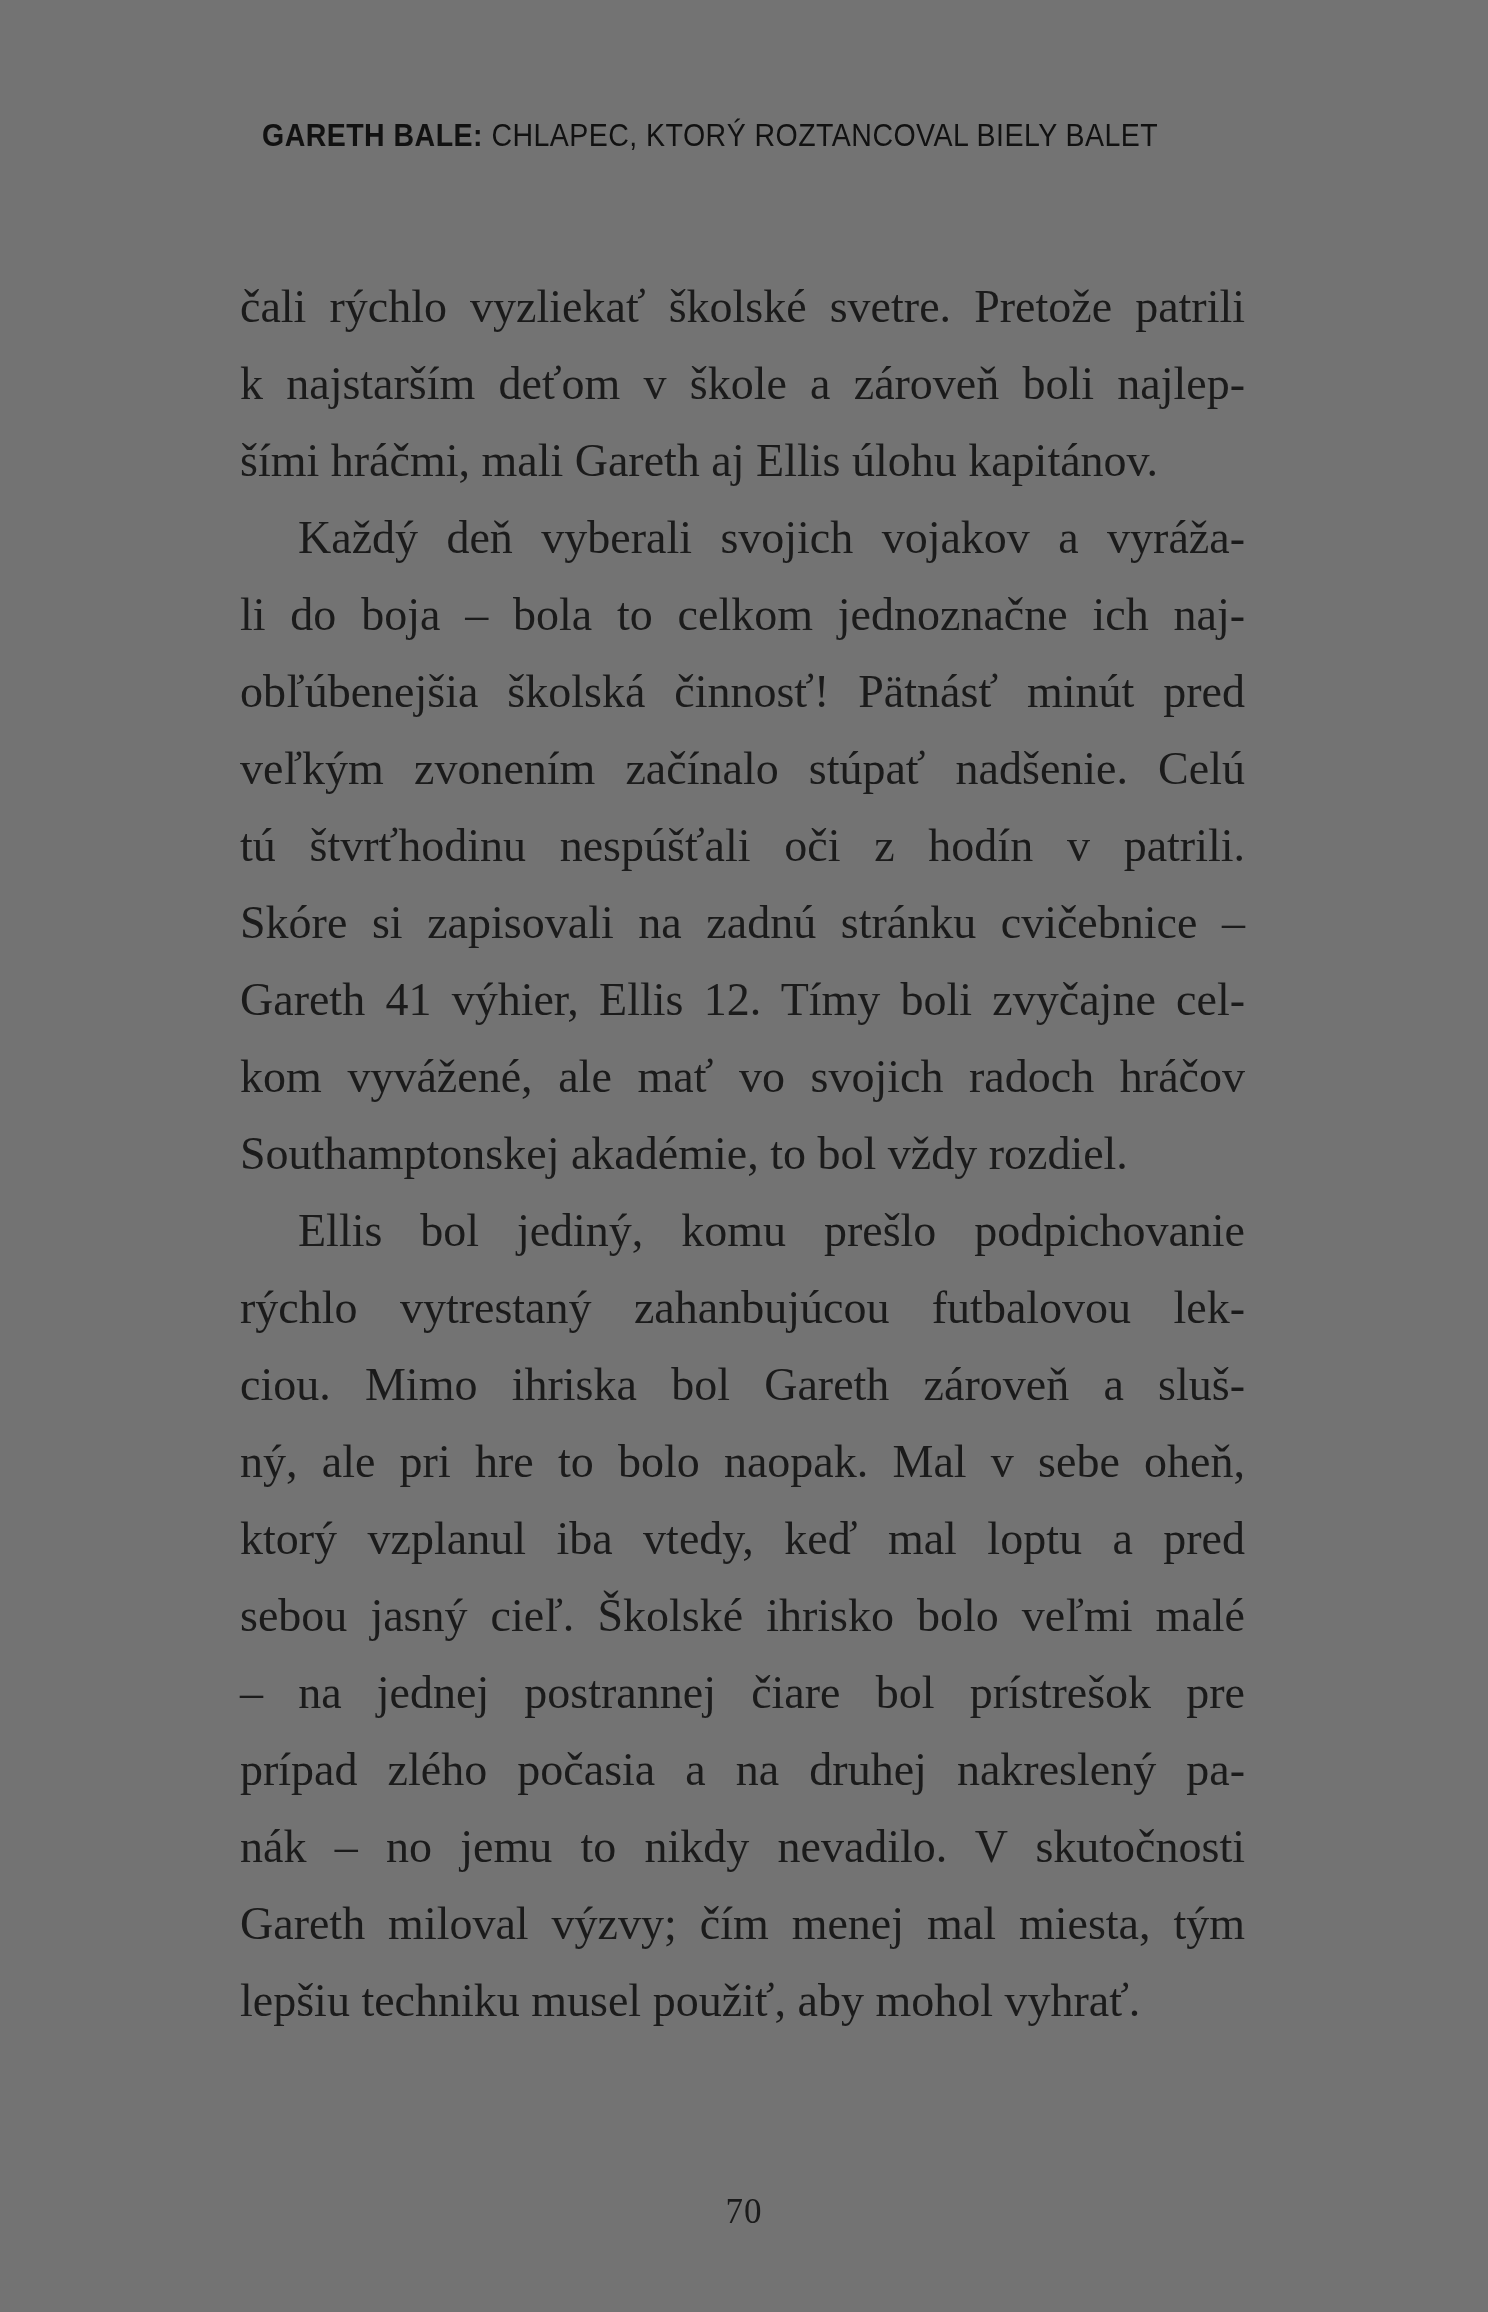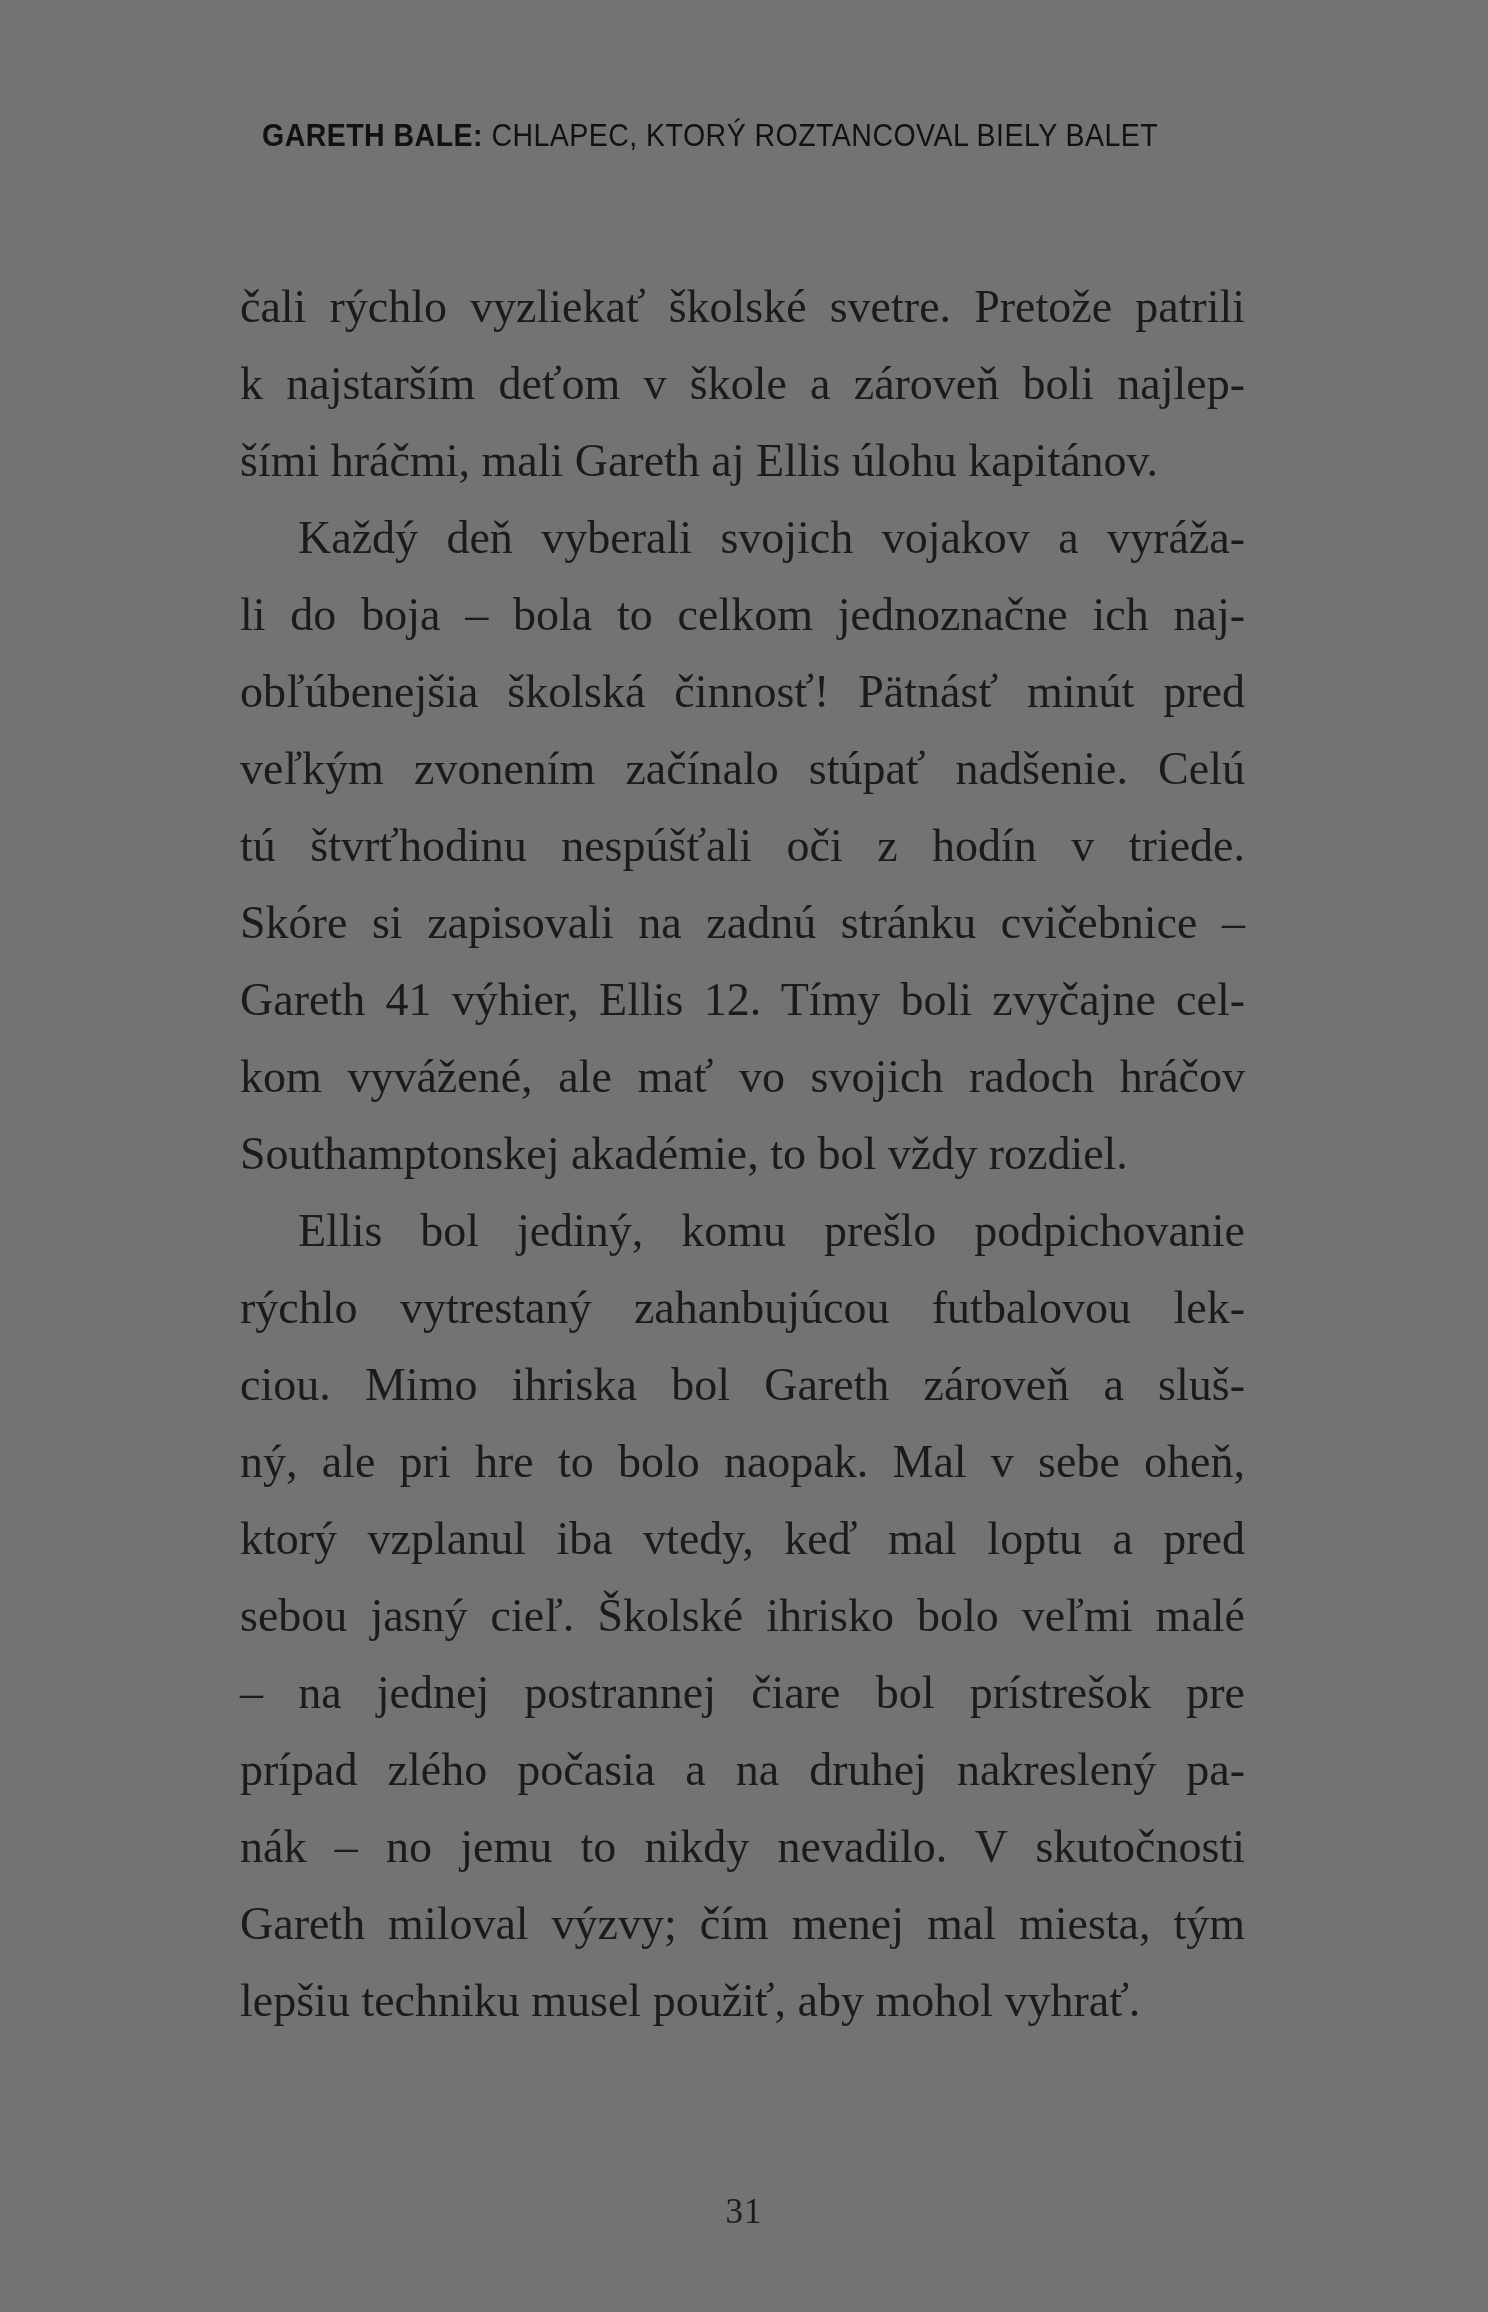--- a/index.html
+++ b/index.html
@@ -69,32 +69,32 @@
   </div>
 
   <div class="text-block">
       <div class="line">čali rýchlo vyzliekať školské svetre. Pretože patrili</div>
       <div class="line">k najstarším deťom v škole a zároveň boli najlep-</div>
       <div class="line last">šími hráčmi, mali Gareth aj Ellis úlohu kapitánov.</div>
       <div class="line indent">Každý deň vyberali svojich vojakov a vyráža-</div>
       <div class="line">li do boja – bola to celkom jednoznačne ich naj-</div>
       <div class="line">obľúbenejšia školská činnosť! Pätnásť minút pred</div>
       <div class="line">veľkým zvonením začínalo stúpať nadšenie. Celú</div>
-      <div class="line">tú štvrťhodinu nespúšťali oči z hodín v triede.</div>
+      <div class="line">tú štvrťhodinu nespúšťali oči z hodín v patrili.</div>
       <div class="line">Skóre si zapisovali na zadnú stránku cvičebnice –</div>
       <div class="line">Gareth 41 výhier, Ellis 12. Tímy boli zvyčajne cel-</div>
       <div class="line">kom vyvážené, ale mať vo svojich radoch hráčov</div>
       <div class="line last">Southamptonskej akadémie, to bol vždy rozdiel.</div>
       <div class="line indent">Ellis bol jediný, komu prešlo podpichovanie</div>
       <div class="line">rýchlo vytrestaný zahanbujúcou futbalovou lek-</div>
       <div class="line">ciou. Mimo ihriska bol Gareth zároveň a sluš-</div>
       <div class="line">ný, ale pri hre to bolo naopak. Mal v sebe oheň,</div>
       <div class="line">ktorý vzplanul iba vtedy, keď mal loptu a pred</div>
       <div class="line">sebou jasný cieľ. Školské ihrisko bolo veľmi malé</div>
       <div class="line">– na jednej postrannej čiare bol prístrešok pre</div>
       <div class="line">prípad zlého počasia a na druhej nakreslený pa-</div>
       <div class="line">nák – no jemu to nikdy nevadilo. V skutočnosti</div>
       <div class="line">Gareth miloval výzvy; čím menej mal miesta, tým</div>
       <div class="line last">lepšiu techniku musel použiť, aby mohol vyhrať.</div>
     </div>
 
-  <div class="page-number">31</div>
+  <div class="page-number">70</div>
 </div>
 
 </body></html>

